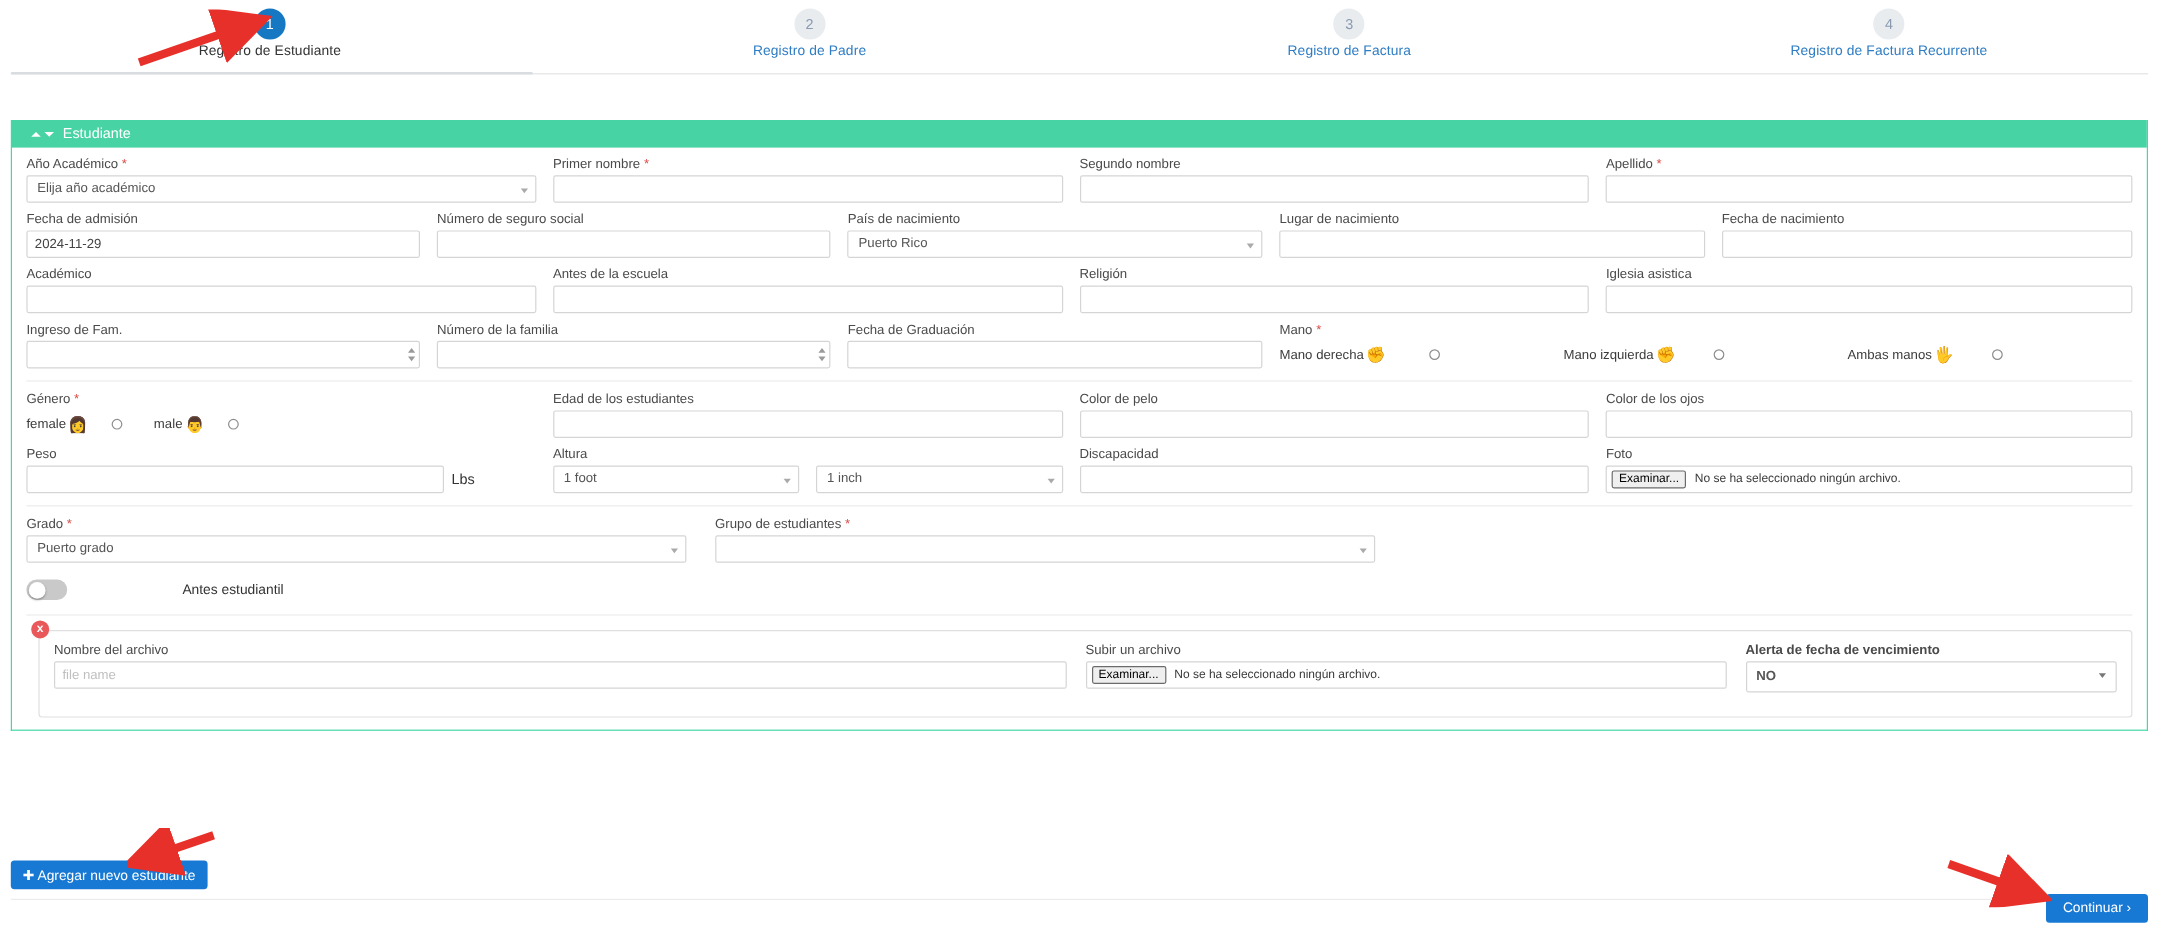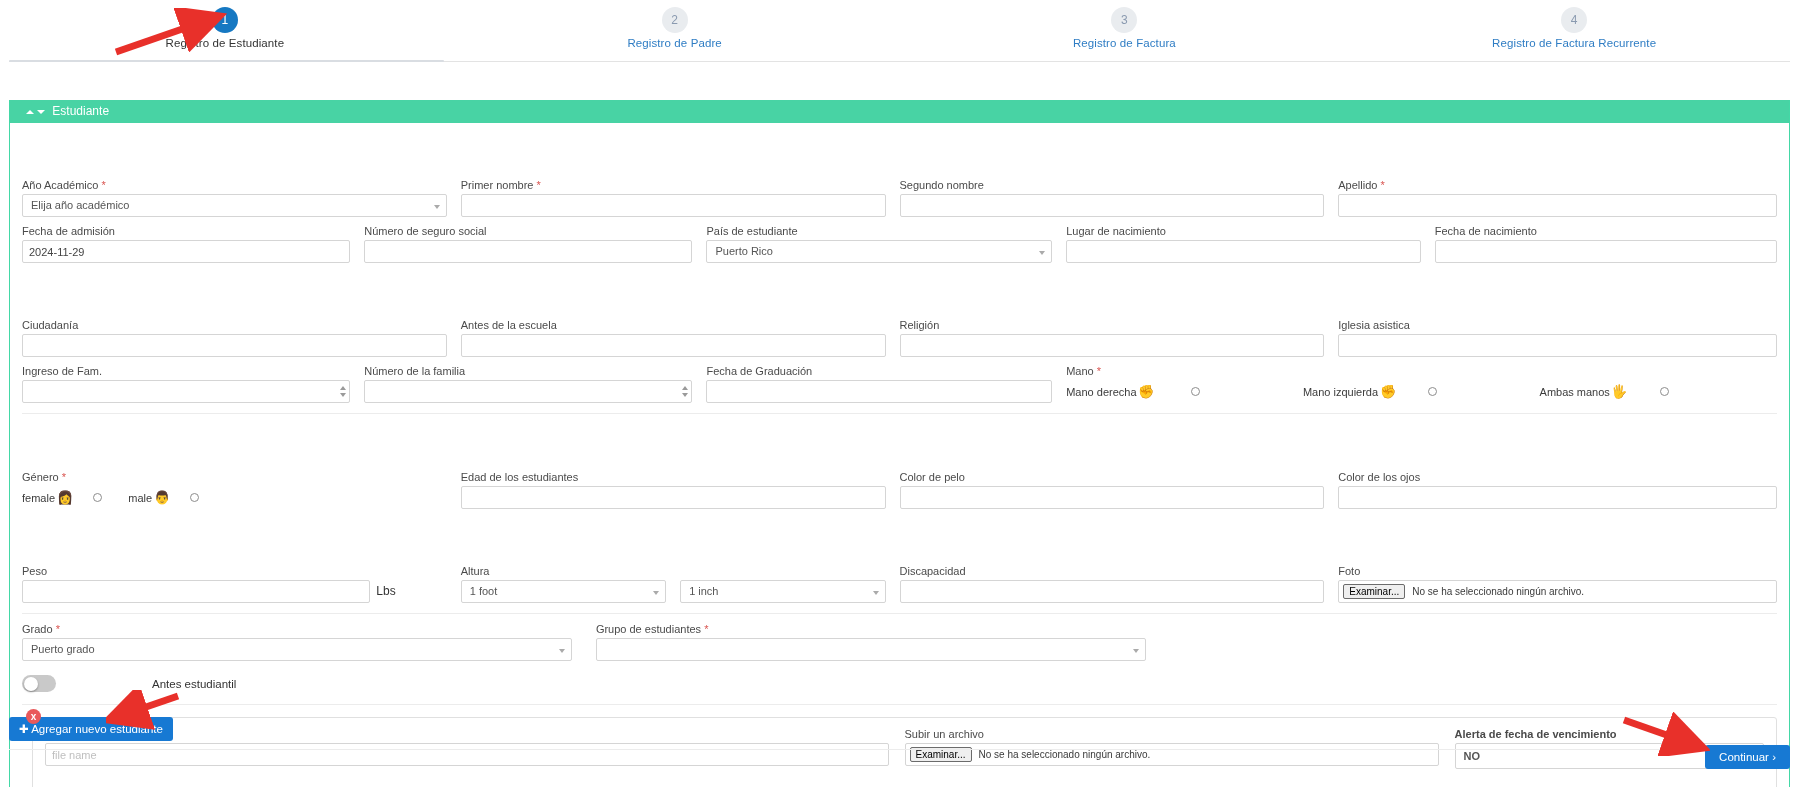--- a/index.html
+++ b/index.html
@@ -57,21 +57,21 @@
     display:inline-block; width:0; height:0; vertical-align:middle;
   }
   .caret-up { border-left:4px solid transparent; border-right:4px solid transparent; border-bottom:4px solid #fff; margin-right:3px;}
   .caret-dn { border-left:4px solid transparent; border-right:4px solid transparent; border-top:4px solid #fff; }
 
   .panel-body { padding:8px 12px 4px 12px; }
 
   
   .row { display:flex; width:100%; }
   .col { padding-right:14px; padding-bottom:8px; }
-  .c4 { width:25%;margin-top:48px; }
+  .c4 { width:25%; }
 
   .lbl {
     display:block;
     font-size:11px;
     color:#4a4a4a;
     margin-bottom:3px;
     white-space:nowrap;
   }
   .req { color:#d9534f; }
 
@@ -253,39 +253,39 @@
     <div class="row">
       <div class="col" style="width:19.5%;">
         <span class="lbl">Fecha de admisión</span>
         <input class="inp" type="text" value="2024-11-29" style="">
       </div>
       <div class="col" style="width:19.5%;">
         <span class="lbl">Número de seguro social</span>
         <input class="inp" type="text" value="" style="">
       </div>
       <div class="col" style="width:20.5%;">
-        <span class="lbl">País de estudiante</span>
+        <span class="lbl">País de nacimiento</span>
         <div class="sel">
           <span>Puerto Rico</span>
           <i class="arr"></i>
         </div>
       </div>
       <div class="col" style="width:21%;">
         <span class="lbl">Lugar de nacimiento</span>
         <input class="inp" type="text" value="" style="">
       </div>
       <div class="col" style="width:19.5%;padding-right:0;">
         <span class="lbl">Fecha de nacimiento</span>
         <input class="inp" type="text" value="" style="">
       </div>
     </div>
 
     <div class="row">
       <div class="col c4">
-        <span class="lbl">Ciudadanía</span>
+        <span class="lbl">Académico</span>
         <input class="inp" type="text" value="" style="">
       </div>
       <div class="col c4">
         <span class="lbl">Antes de la escuela</span>
         <input class="inp" type="text" value="" style="">
       </div>
       <div class="col c4">
         <span class="lbl">Religión</span>
         <input class="inp" type="text" value="" style="">
       </div>

